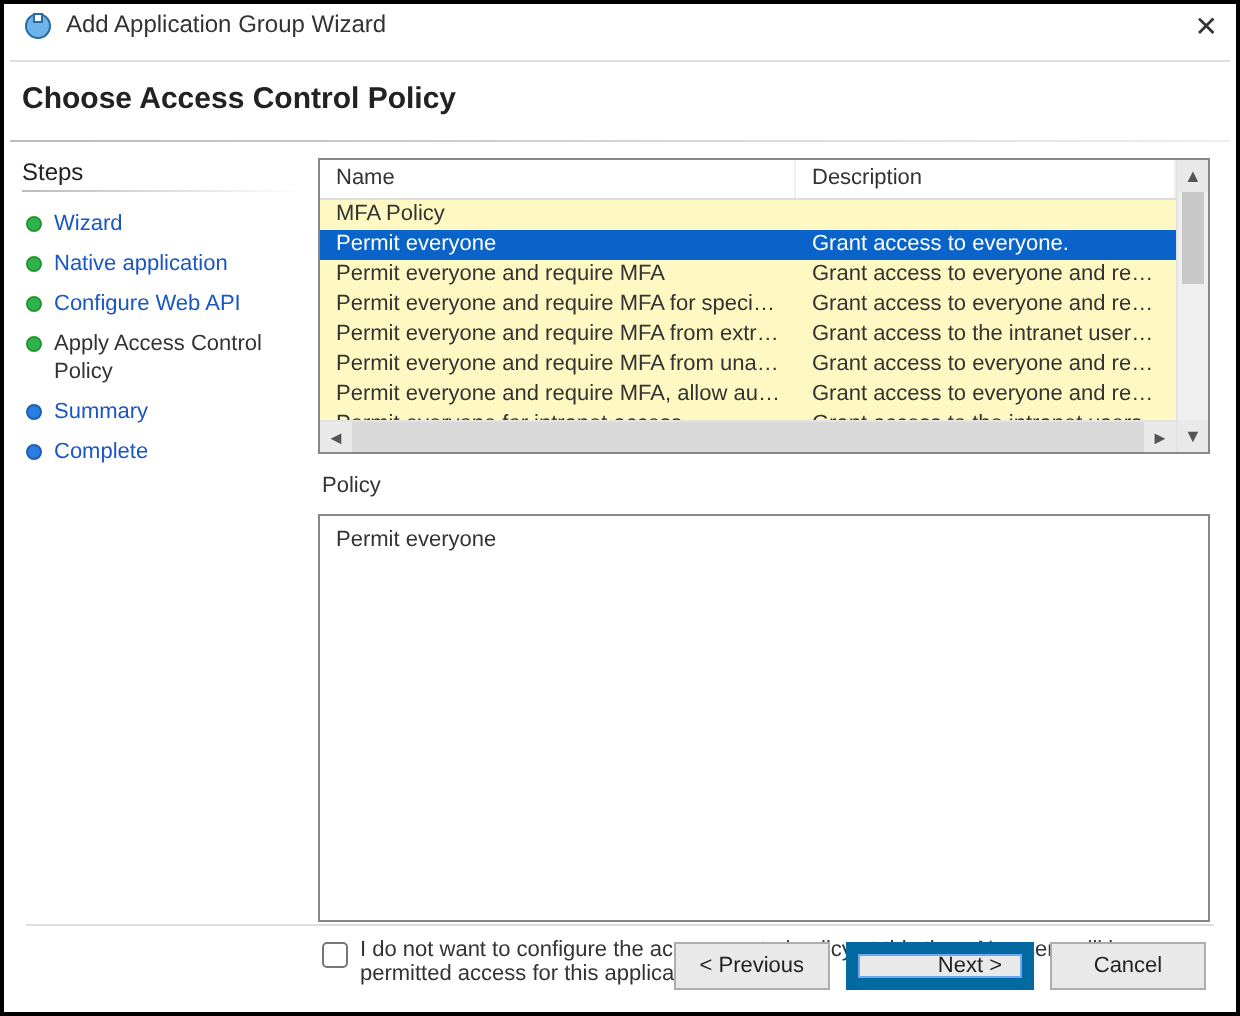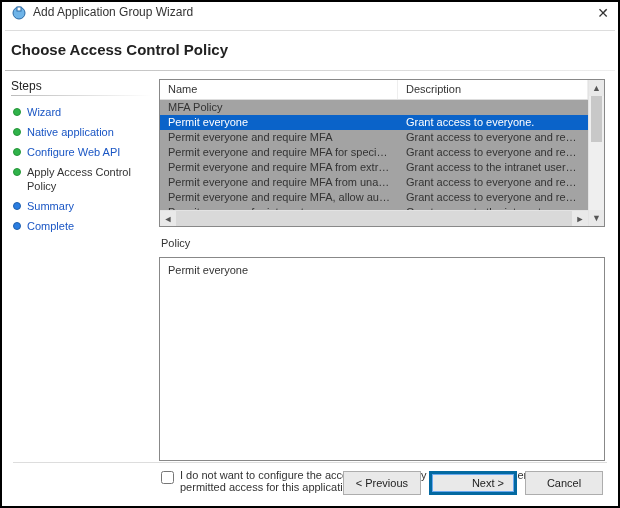--- a/index.html
+++ b/index.html
@@ -19,21 +19,21 @@
   .sidebar-title { font-size: 12px; font-weight: 400; color: #222; margin-bottom: 2px; }
   .sidebar-title-underline { height:1px; background: linear-gradient(to right,#bbb,#fff); margin-bottom:6px; }
   .step { display: flex; align-items: flex-start; padding: 3px 2px; cursor: default; font-size: 11px; line-height: 14px; }
   .step .bullet { width: 8px; height: 8px; border-radius: 50%; margin: 3px 6px 0 0; flex: none; }
   .bullet-green { background: #2fb24a; border: 1px solid #259638; }
   .bullet-blue { background: #2a7de1; border: 1px solid #1f5fab; }
   .step .label { color: #1a56c4; }
   .step.current .label { color: #333; }
   .main { flex: 1; padding: 8px 10px 8px 4px; display: flex; flex-direction: column; min-width: 0; }
   .field-label { font-size: 11px; color: #333; margin: 0 0 4px 2px; }
-  .listbox { border: 1px solid #888; background: #a3a3a3; height: 148px; position: relative; display:flex; }
+  .listbox { border: 1px solid #888; background: #fef9c3; height: 148px; position: relative; display:flex; }
   .listbox-content { flex: 1; overflow: hidden; display: flex; flex-direction: column; }
   .list-headers { display: flex; background: #fff; border-bottom: 1px solid #ddd; height: 20px; font-size: 11px; color: #333; }
   .list-headers .colh { padding: 3px 8px; border-right: 1px solid #eee; }
   .col-name { width: 238px; }
   .col-desc { flex: 1; }
   .list-rows { flex: 1; overflow: hidden; }
   .row { display: flex; font-size: 11px; color: #333; height: 15px; line-height: 15px; white-space: nowrap; cursor: default; }
   .row .c1 { width: 238px; padding: 0 8px; overflow: hidden; text-overflow: ellipsis; }
   .row .c2 { flex: 1; padding: 0 8px; overflow: hidden; text-overflow: ellipsis; }
   .row.selected { background: #0a63c9; color: #fff; }
@@ -42,21 +42,21 @@
   .h-scroll .strack { flex:1; height: 16px; background: #d9d9d9; }
   .v-scroll { width: 16px; background: #f0f0f0; display: flex; flex-direction: column; border-left: 1px solid #e3e3e3; }
   .v-scroll .sbtn { height: 16px; background: #e9e9e9; display:flex; align-items:center; justify-content:center; font-size:9px; color:#555; }
   .v-scroll .strack { flex:1; background: #efefef; position: relative; }
   .v-scroll .sthumb { position:absolute; top:0; left:2px; right:2px; height:40%; background:#c8c8c8; }
   .policy-box { border: 1px solid #888; background: #fff; flex: 1; margin-top: 4px; padding: 6px 8px; font-size: 11px; color:#333; overflow:auto; }
   .opt-row { display: flex; align-items: flex-start; margin-top: 8px; font-size: 11px; color:#333; }
   .opt-row input[type=checkbox] { margin: 2px 6px 0 2px; }
   .footer { position: absolute; bottom: 8px; right: 12px; display: flex; gap: 8px; }
   .btn { min-width: 78px; height: 24px; font-size: 11px; background: #e9e9e9; border: 1px solid #adadad; color:#222; cursor: default; padding: 0 10px; }
-  .btn.default { border: 3px solid #0369a1; box-shadow: inset 0 0 0 1px #6aa9ef; padding-left: 40px; }
+  .btn.default { border: 6px solid #0369a1; box-shadow: inset 0 0 0 1px #6aa9ef; padding-left: 40px; }
   .footer-divider { position:absolute; bottom: 40px; left:8px; right:8px; height:1px; background:#ddd; }
 </style>
 </head>
 <body>
 
 <div class="frame">
   <div class="window">
     <div class="titlebar">
       <span class="icon">
         <svg viewBox="0 0 16 16" width="16" height="16">

